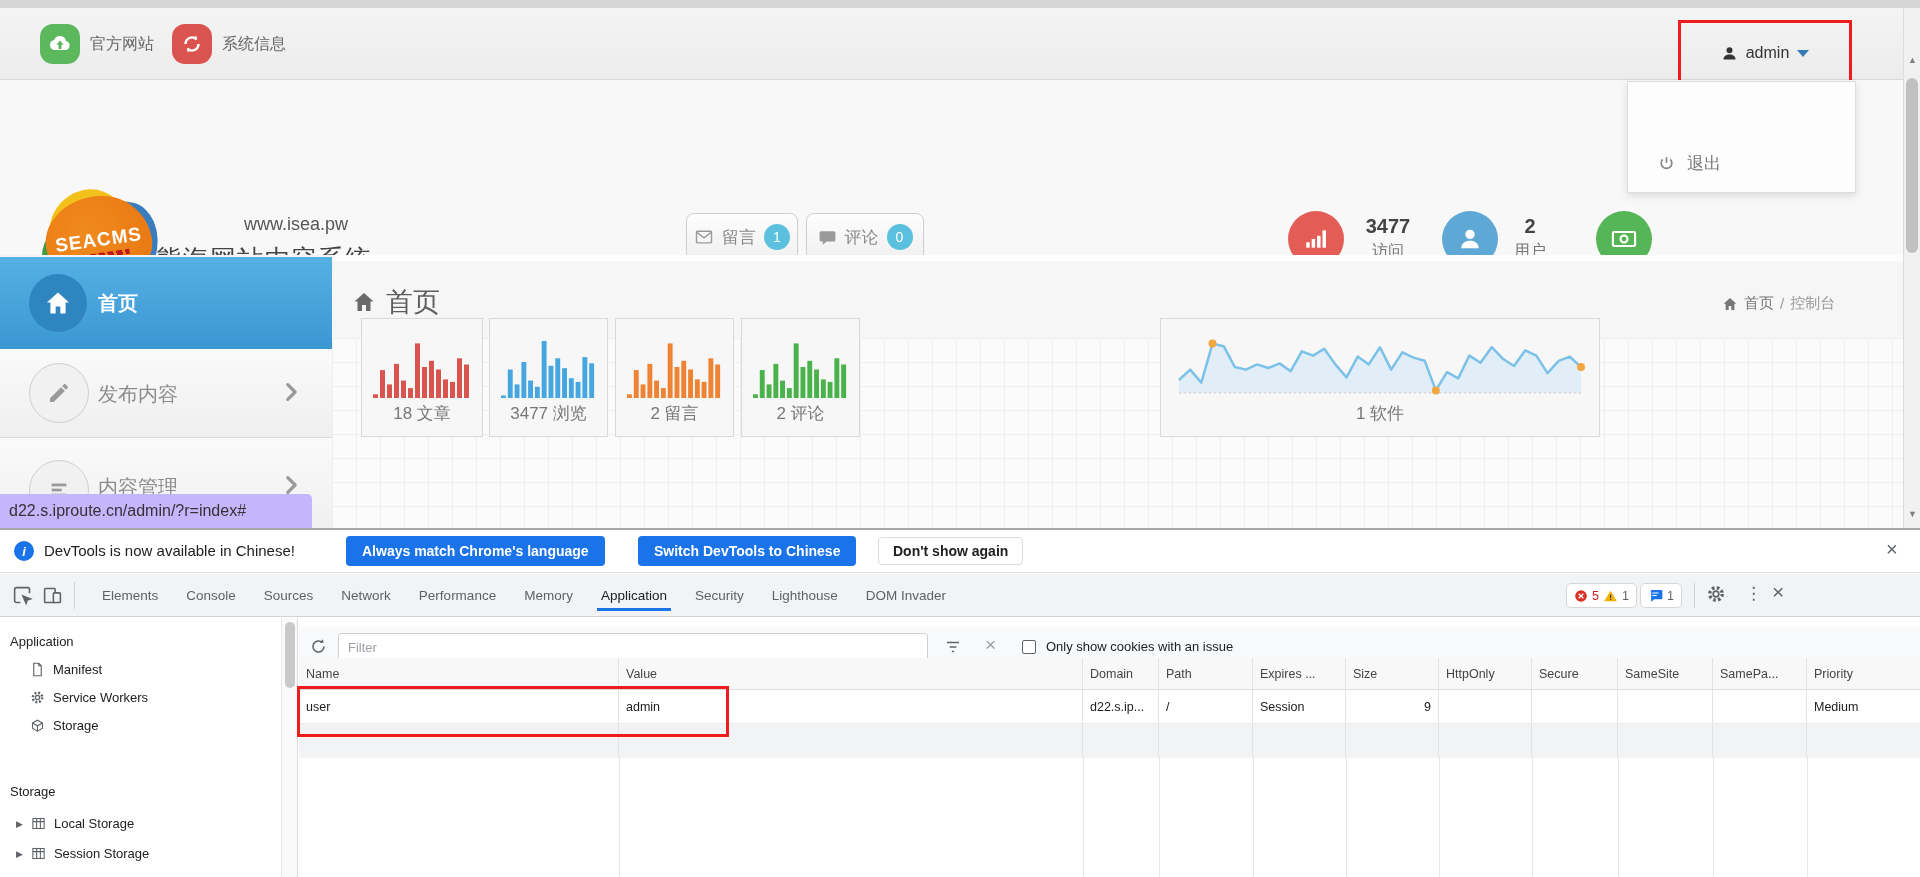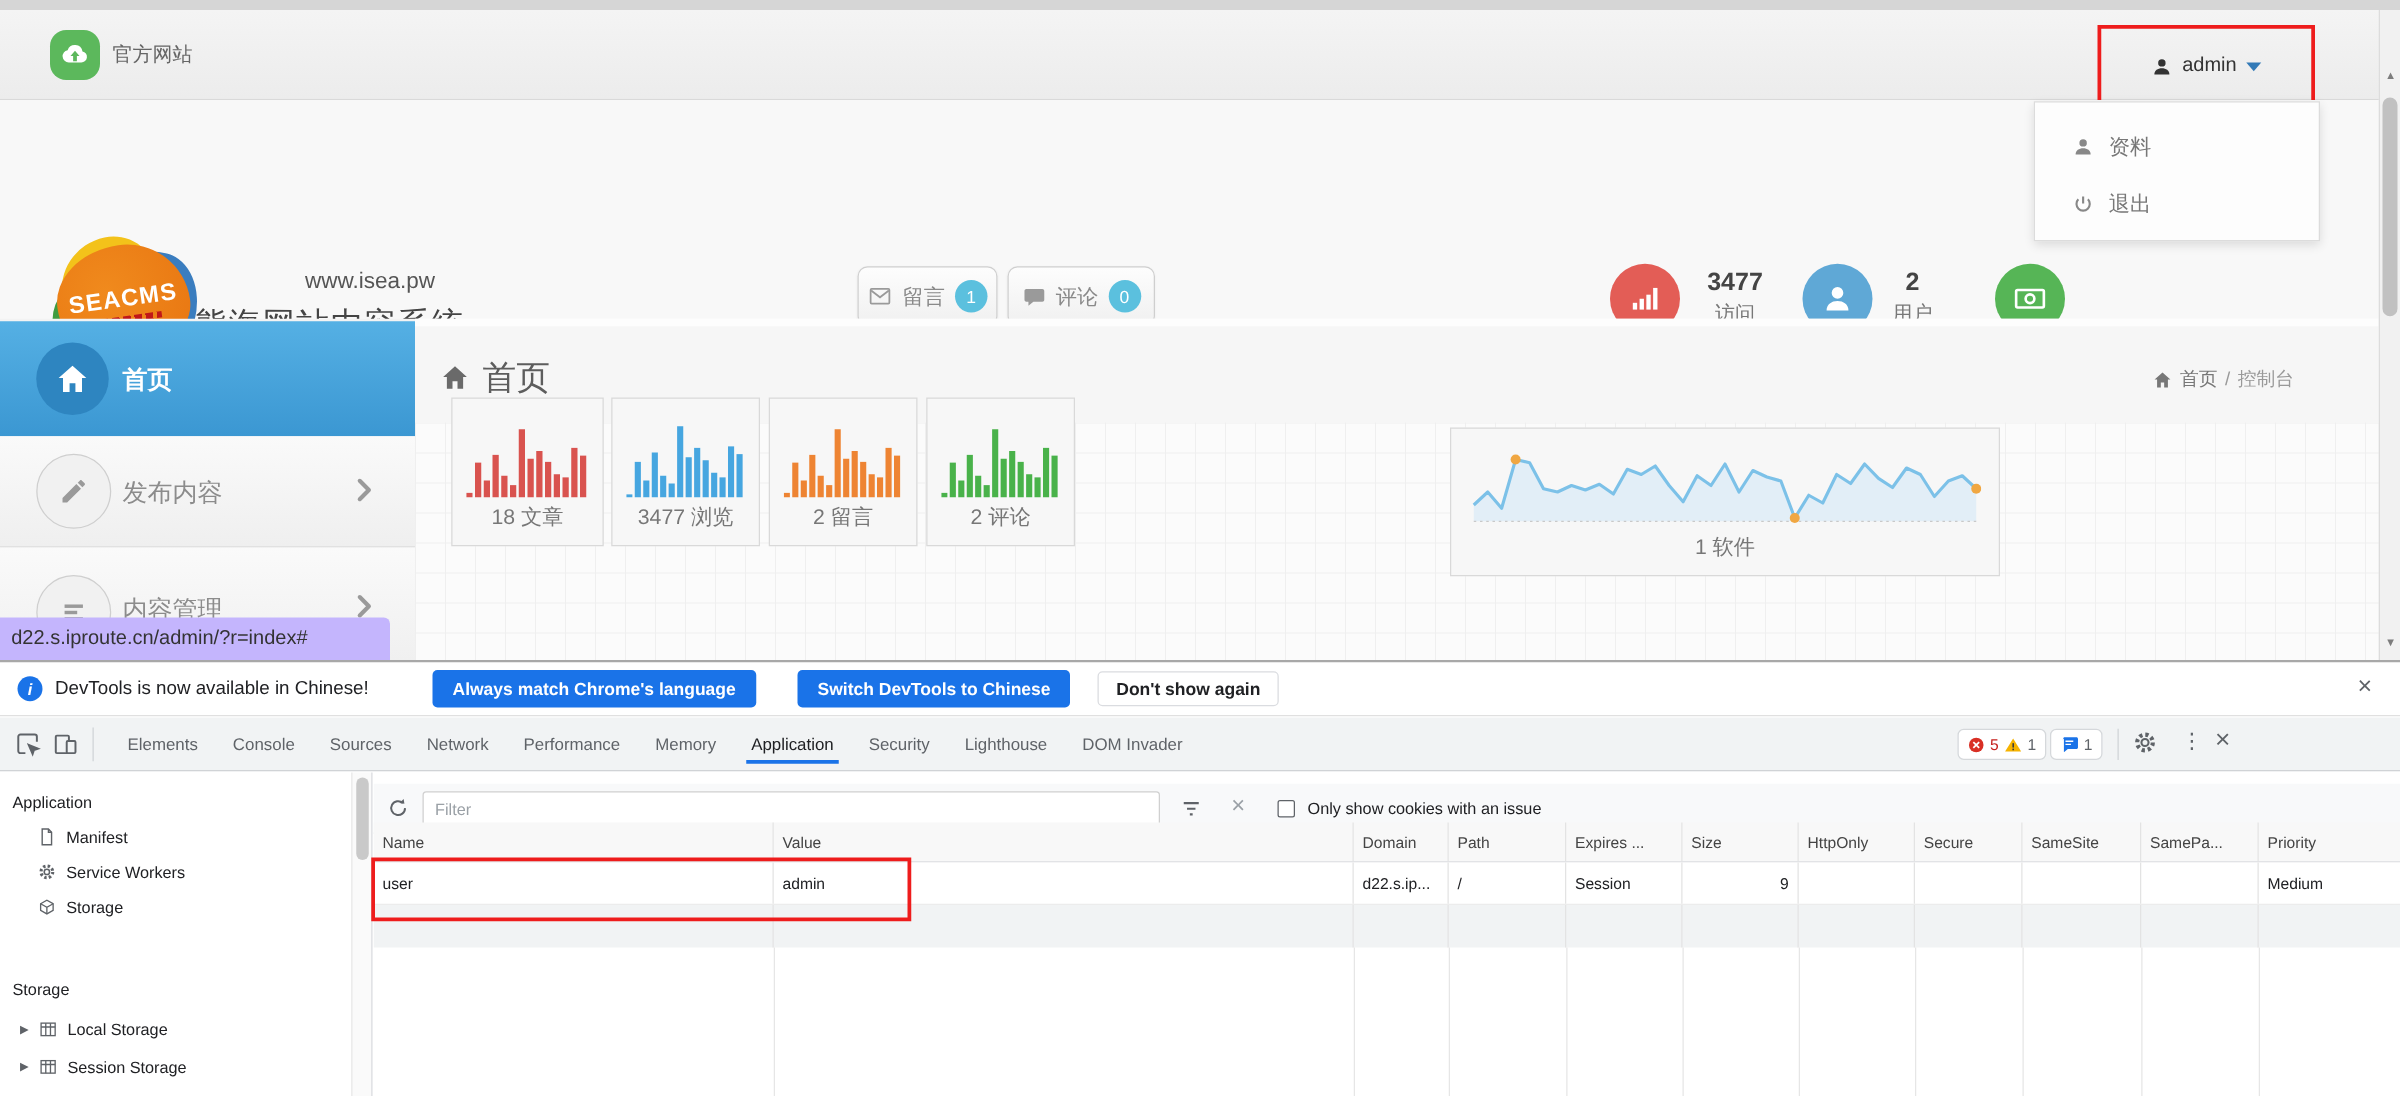--- a/index.html
+++ b/index.html
@@ -135,20 +135,31 @@
   <div class="abs" id="topbar">
     <div class="topbar-link" style="left:40px;">
       <span class="squircle" style="background:#5cb85c;">
         <svg width="24" height="24" viewBox="0 0 24 24">
             <path d="M7 18a5 5 0 0 1-.9-9.9A6.2 6.2 0 0 1 18 9.1 4.5 4.5 0 0 1 17 18z" fill="#fff"></path>
             <path d="M12 8.5l3.6 4.2h-2.1v4.3h-3v-4.3H8.4z" fill="#5cb85c"></path>
           </svg>
       </span>
       <span class="topbar-label">官方网站</span>
     </div>
+    <div class="topbar-link" style="left:172px;">
+      <span class="squircle" style="background:#d9534f;">
+        <svg width="24" height="24" viewBox="0 0 24 24" fill="none" stroke="#fff" stroke-width="2.4">
+            <path d="M5.5 12a6.5 6.5 0 0 1 11-4.7"></path>
+            <path d="M18.5 12a6.5 6.5 0 0 1-11 4.7"></path>
+            <path d="M16.2 3.4l1 4.3-4.3-1z" fill="#fff" stroke="none"></path>
+            <path d="M7.8 20.6l-1-4.3 4.3 1z" fill="#fff" stroke="none"></path>
+          </svg>
+      </span>
+      <span class="topbar-label">系统信息</span>
+    </div>
     <div class="abs" id="admin-box">
       <span style="color:#333;">
         <svg width="17" height="17" viewBox="0 0 24 24" fill="currentColor">
             <circle cx="12" cy="7.5" r="4.2"></circle>
             <path d="M3.5 20.5c0-4.6 3.8-7 8.5-7s8.5 2.4 8.5 7z"></path>
           </svg>
       </span>
       <span id="admin-name">admin</span>
       <span class="caret-down"></span>
     </div>
@@ -212,29 +223,20 @@
     </div>
     <div class="stat-circle" style="left:1596px; background:#56b556;">
       <svg width="28" height="28" viewBox="0 0 24 24" fill="none" stroke="#fff" stroke-width="1.8">
           <rect x="2.5" y="6" width="19" height="12" rx="1"></rect>
           <circle cx="12" cy="12" r="3"></circle>
         </svg>
     </div>
   </div>
 
   <div class="abs" id="user-menu">
-    <div class="menu-item" style="top:12px;">
-      <span class="mi-icon">
-        <svg width="17" height="17" viewBox="0 0 24 24" fill="currentColor">
-            <circle cx="12" cy="7.5" r="4.2"></circle>
-            <path d="M3.5 20.5c0-4.6 3.8-7 8.5-7s8.5 2.4 8.5 7z"></path>
-          </svg>
-      </span>
-      <span>资料</span>
-    </div>
     <div class="menu-item" style="top:58px;">
       <span class="mi-icon">
         <svg width="17" height="17" viewBox="0 0 24 24" fill="none" stroke="currentColor" stroke-width="2.4">
             <path d="M12 3v8"></path>
             <path d="M6.6 6.3a7.5 7.5 0 1 0 10.8 0"></path>
           </svg>
       </span>
       <span>退出</span>
     </div>
   </div>
@@ -380,21 +382,21 @@
             <rect x="54.3" y="26.8" width="4.9" height="37.2" fill="#49b24a"></rect>
             <rect x="61.1" y="35.5" width="4.9" height="28.5" fill="#49b24a"></rect>
             <rect x="67.9" y="45.4" width="4.9" height="18.6" fill="#49b24a"></rect>
             <rect x="74.6" y="47.9" width="4.9" height="16.1" fill="#49b24a"></rect>
             <rect x="81.4" y="24.3" width="4.9" height="39.7" fill="#49b24a"></rect>
             <rect x="88.2" y="30.5" width="4.9" height="33.5" fill="#49b24a"></rect>
           </svg>
         </div>
       <div class="card-label">2 评论</div>
     </div>
-    <div class="stat-card" style="left:828px; width:440px;margin-top:24px;">
+    <div class="stat-card" style="left:828px; width:440px;">
       <div class="card-chart wide">
           <svg width="410" height="68" viewBox="0 0 410 68">
             <path d="M4.0 49.0L15.2 38.6L26.3 51.6L37.5 12.6L48.7 15.2L59.8 36.0L71.0 38.6L82.2 33.4L93.3 37.0L104.5 32.4L115.7 40.2L126.8 20.4L138.0 24.6L149.2 17.8L160.3 33.4L171.5 46.4L182.7 25.6L193.8 33.4L205.0 16.2L216.2 38.6L227.3 21.4L238.5 26.6L249.7 29.8L260.8 59.4L272.0 41.2L283.2 47.4L294.3 24.6L305.5 31.8L316.7 16.2L327.8 27.7L339.0 35.0L350.2 19.4L361.3 24.6L372.5 42.2L383.7 29.8L394.8 25.6L406.0 36.0L406 62L4 62Z" fill="#e2eef7"></path>
             <line x1="4" y1="62" x2="406" y2="62" stroke="#c9c9c9" stroke-dasharray="2 3"></line>
             <polyline points="4.0,49.0 15.2,38.6 26.3,51.6 37.5,12.6 48.7,15.2 59.8,36.0 71.0,38.6 82.2,33.4 93.3,37.0 104.5,32.4 115.7,40.2 126.8,20.4 138.0,24.6 149.2,17.8 160.3,33.4 171.5,46.4 182.7,25.6 193.8,33.4 205.0,16.2 216.2,38.6 227.3,21.4 238.5,26.6 249.7,29.8 260.8,59.4 272.0,41.2 283.2,47.4 294.3,24.6 305.5,31.8 316.7,16.2 327.8,27.7 339.0,35.0 350.2,19.4 361.3,24.6 372.5,42.2 383.7,29.8 394.8,25.6 406.0,36.0" fill="none" stroke="#7cc1e8" stroke-width="2.5" stroke-linejoin="round"></polyline>
             <circle cx="37.5" cy="12.6" r="4" fill="#f0a742"></circle>
             <circle cx="260.8" cy="59.4" r="4" fill="#f0a742"></circle>
             <circle cx="406.0" cy="36.0" r="4" fill="#f0a742"></circle>
           </svg>
         </div>

